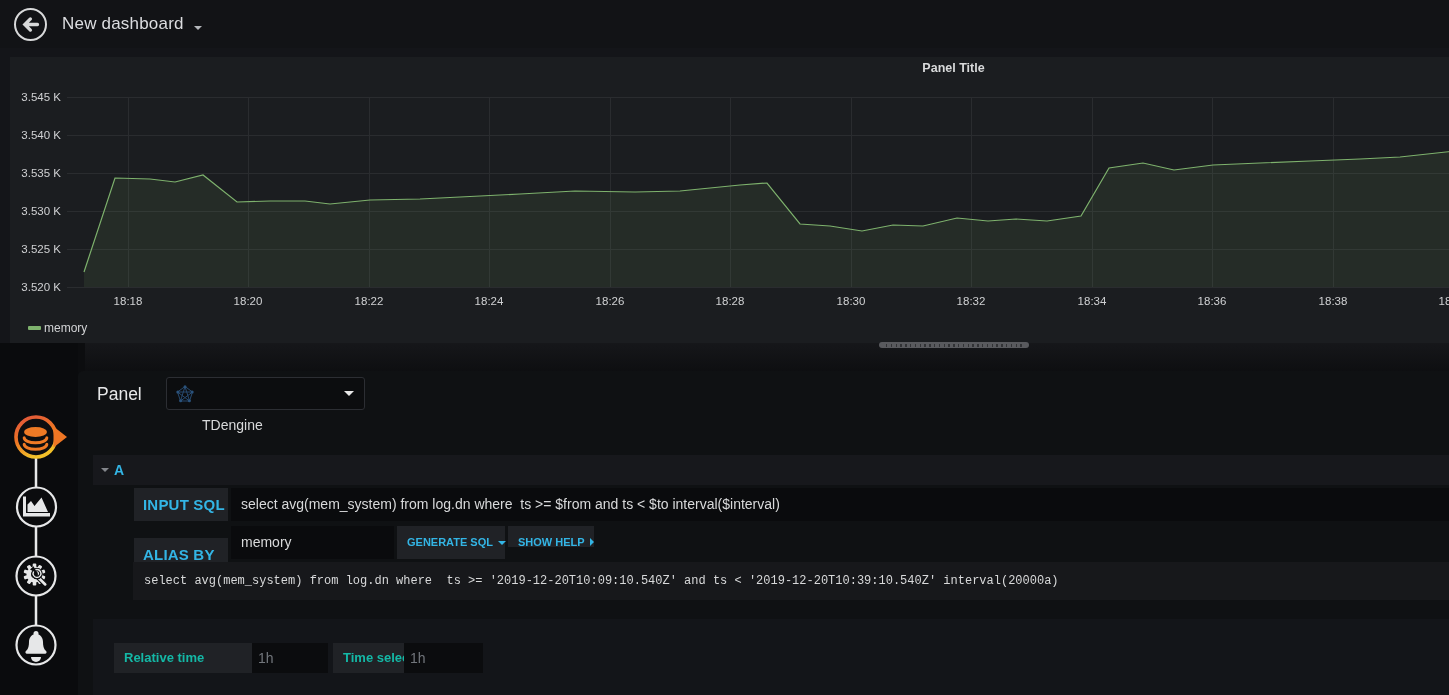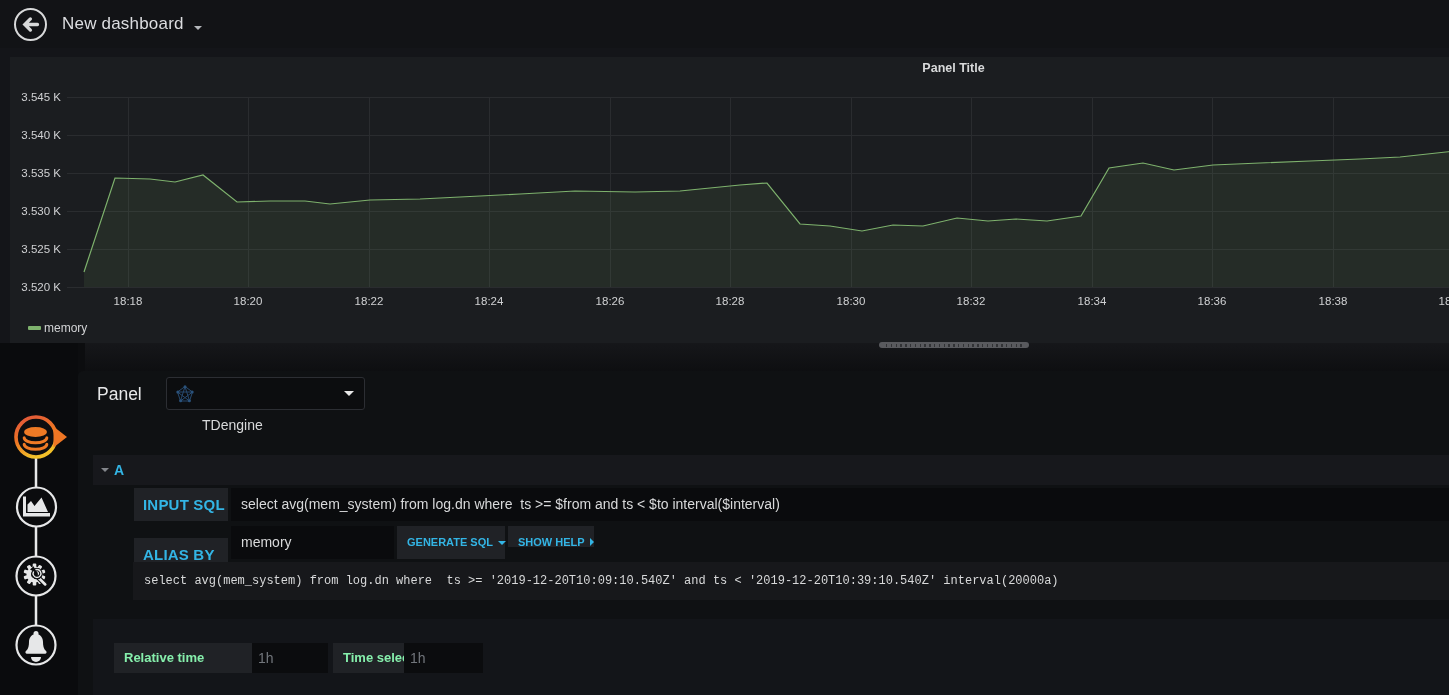--- a/index.html
+++ b/index.html
@@ -42,21 +42,21 @@
   #lbl2 { left:134px; top:538px; width:94px; height:33px; }
   #inp2 { left:231px; top:526px; width:163px; height:33px; }
   .btn { white-space:nowrap; background:#202226; color:#33b5e5; font-size:11px; font-weight:bold; line-height:33px; text-align:left; padding-left:10px; }
   #btngen { left:397px; top:526px; width:108px; height:33px;text-align:right; }
   #btnhelp { left:508px; top:526px; width:86px; height:21px; }
   .bcaret { display:inline-block; width:0; height:0; border-left:4px solid transparent; border-right:4px solid transparent; border-top:4px solid #33b5e5; vertical-align:1px; margin-left:5px; }
   .rcaret { display:inline-block; width:0; height:0; border-top:4px solid transparent; border-bottom:4px solid transparent; border-left:4px solid #33b5e5; vertical-align:0px; margin-left:5px; }
   #preview { left:133px; top:562px; width:1757px; height:38px; background:#17181b; color:#d8d9da; font-family:"Liberation Mono",monospace; font-size:12px; line-height:38px; padding-left:11px; white-space:pre; }
   
   #timepanel { left:93px; top:619px; width:1797px; height:76px; background:#131519; }
-  .tlbl { white-space:nowrap; background:#202226; color:#86efac; font-size:13px; font-weight:bold; line-height:30px; padding-left:10px; }
+  .tlbl { white-space:nowrap; background:#202226; color:#14b8a6; font-size:13px; font-weight:bold; line-height:30px; padding-left:10px; }
   .tinp { white-space:nowrap; background:#0b0c0e; color:#72767c; font-size:14px; line-height:30px; padding-left:6px; }
   #rtlbl { left:114px; top:643px; width:138px; height:30px; }
   #rtinp { left:252px; top:643px; width:76px; height:30px; }
   #tslbl { left:333px; top:643px; width:71px; height:30px; }
   #tsinp { left:404px; top:643px; width:79px; height:30px; }
 </style>
 </head>
 <body>
 <div class="abs" id="toparea"></div>
 <div class="abs" id="navbar"></div>

